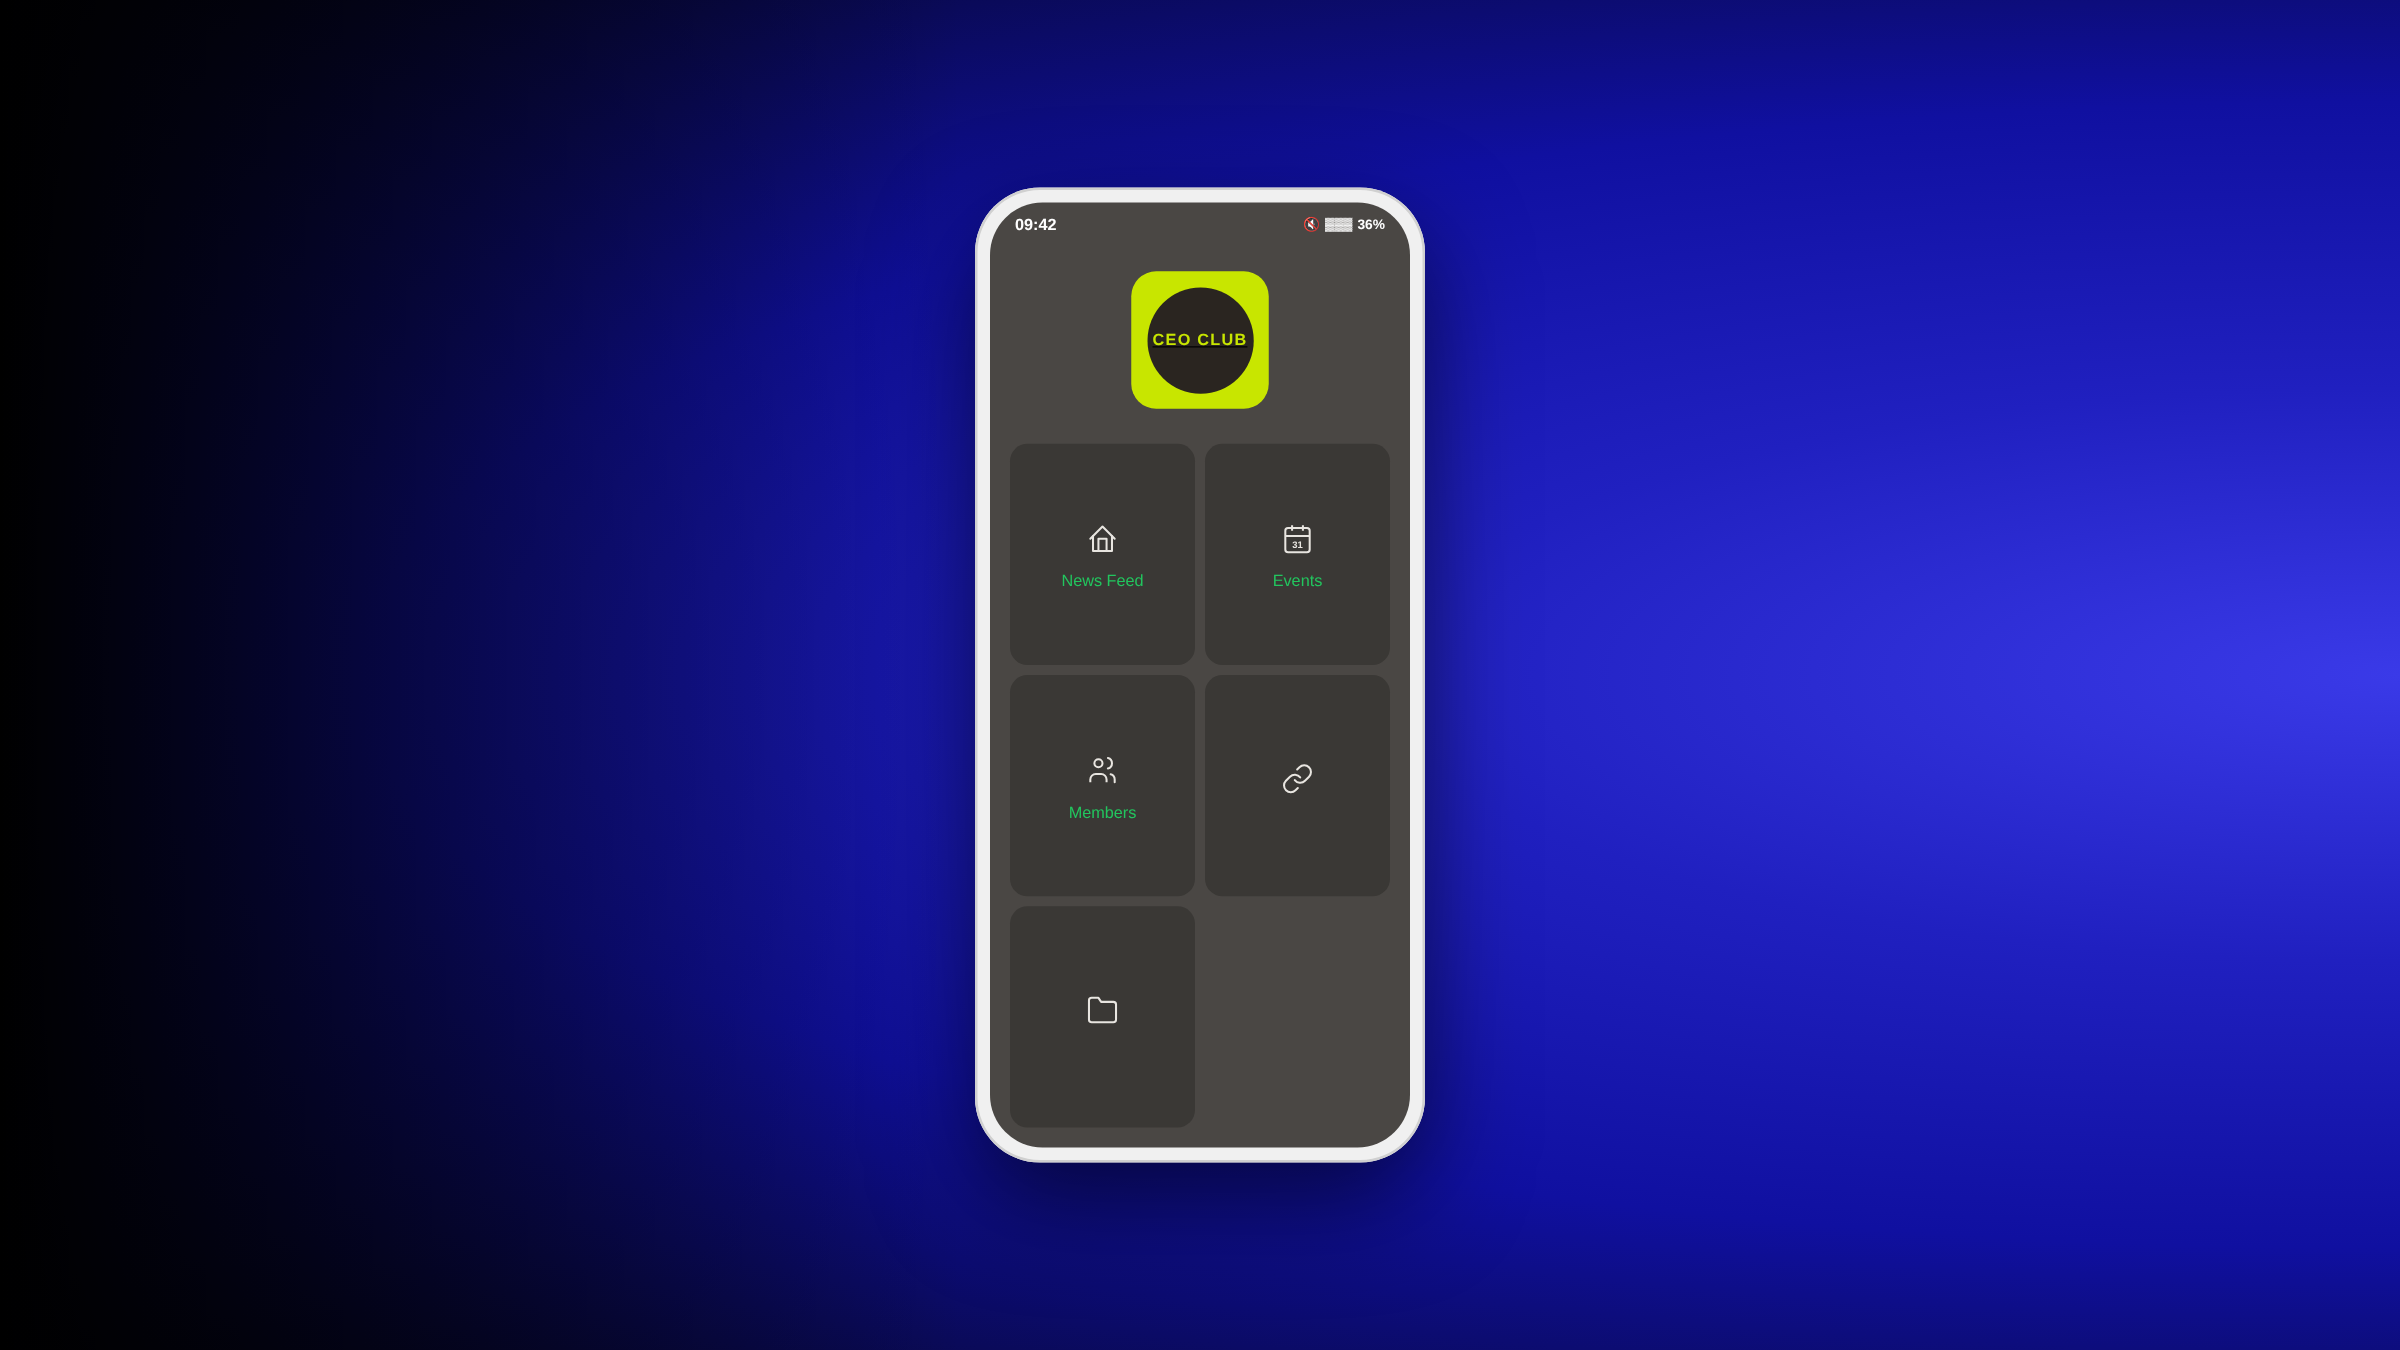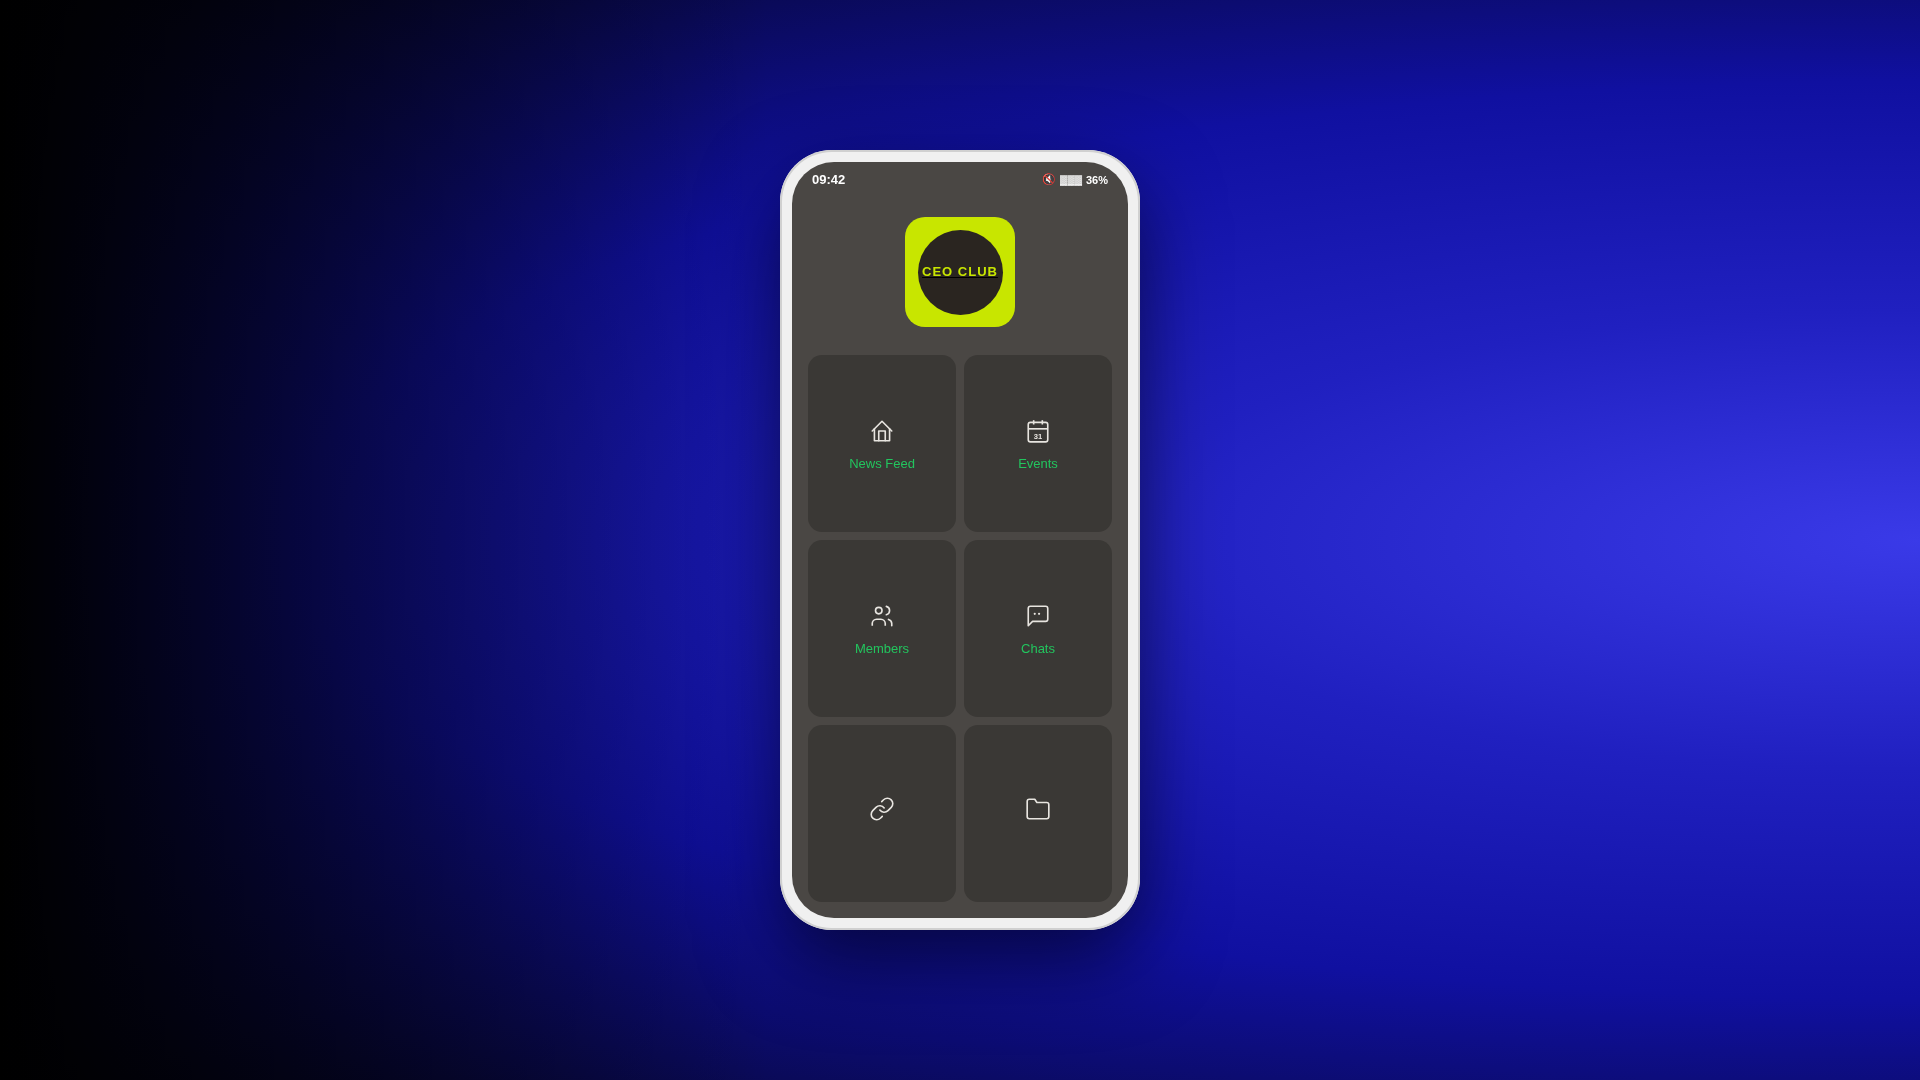--- a/index.html
+++ b/index.html
@@ -215,30 +215,20 @@
             <path d="M16 3.13a4 4 0 0 1 0 7.75" stroke-linecap="round"></path>
             <path d="M21 21v-2a4 4 0 0 0-3-3.85" stroke-linecap="round"></path>
           </svg>
         </span>
         <span class="menu-item-label">Members</span>
       </div>
 
 
 
 
-      <div class="menu-item">
-        <span class="menu-item-icon">
-          <svg class="icon-svg" viewBox="0 0 24 24">
-            <path d="M21 15a2 2 0 0 1-2 2H7l-4 4V5a2 2 0 0 1 2-2h14a2 2 0 0 1 2 2z" stroke-linecap="round" stroke-linejoin="round"></path>
-            <circle cx="9" cy="10" r="1" fill="#e8e5e0" stroke="none"></circle>
-            <circle cx="13" cy="10" r="1" fill="#e8e5e0" stroke="none"></circle>
-          </svg>
-        </span>
-        <span class="menu-item-label">Chats</span>
-      </div>
 
 
       <div class="menu-item">
         <span class="menu-item-icon">
           <svg class="icon-svg" viewBox="0 0 24 24">
             <path d="M10 13a5 5 0 0 0 7.54.54l3-3a5 5 0 0 0-7.07-7.07l-1.72 1.71" stroke-linecap="round" stroke-linejoin="round"></path>
             <path d="M14 11a5 5 0 0 0-7.54-.54l-3 3a5 5 0 0 0 7.07 7.07l1.71-1.71" stroke-linecap="round" stroke-linejoin="round"></path>
           </svg>
         </span>
         <span class="menu-item-label"></span>

